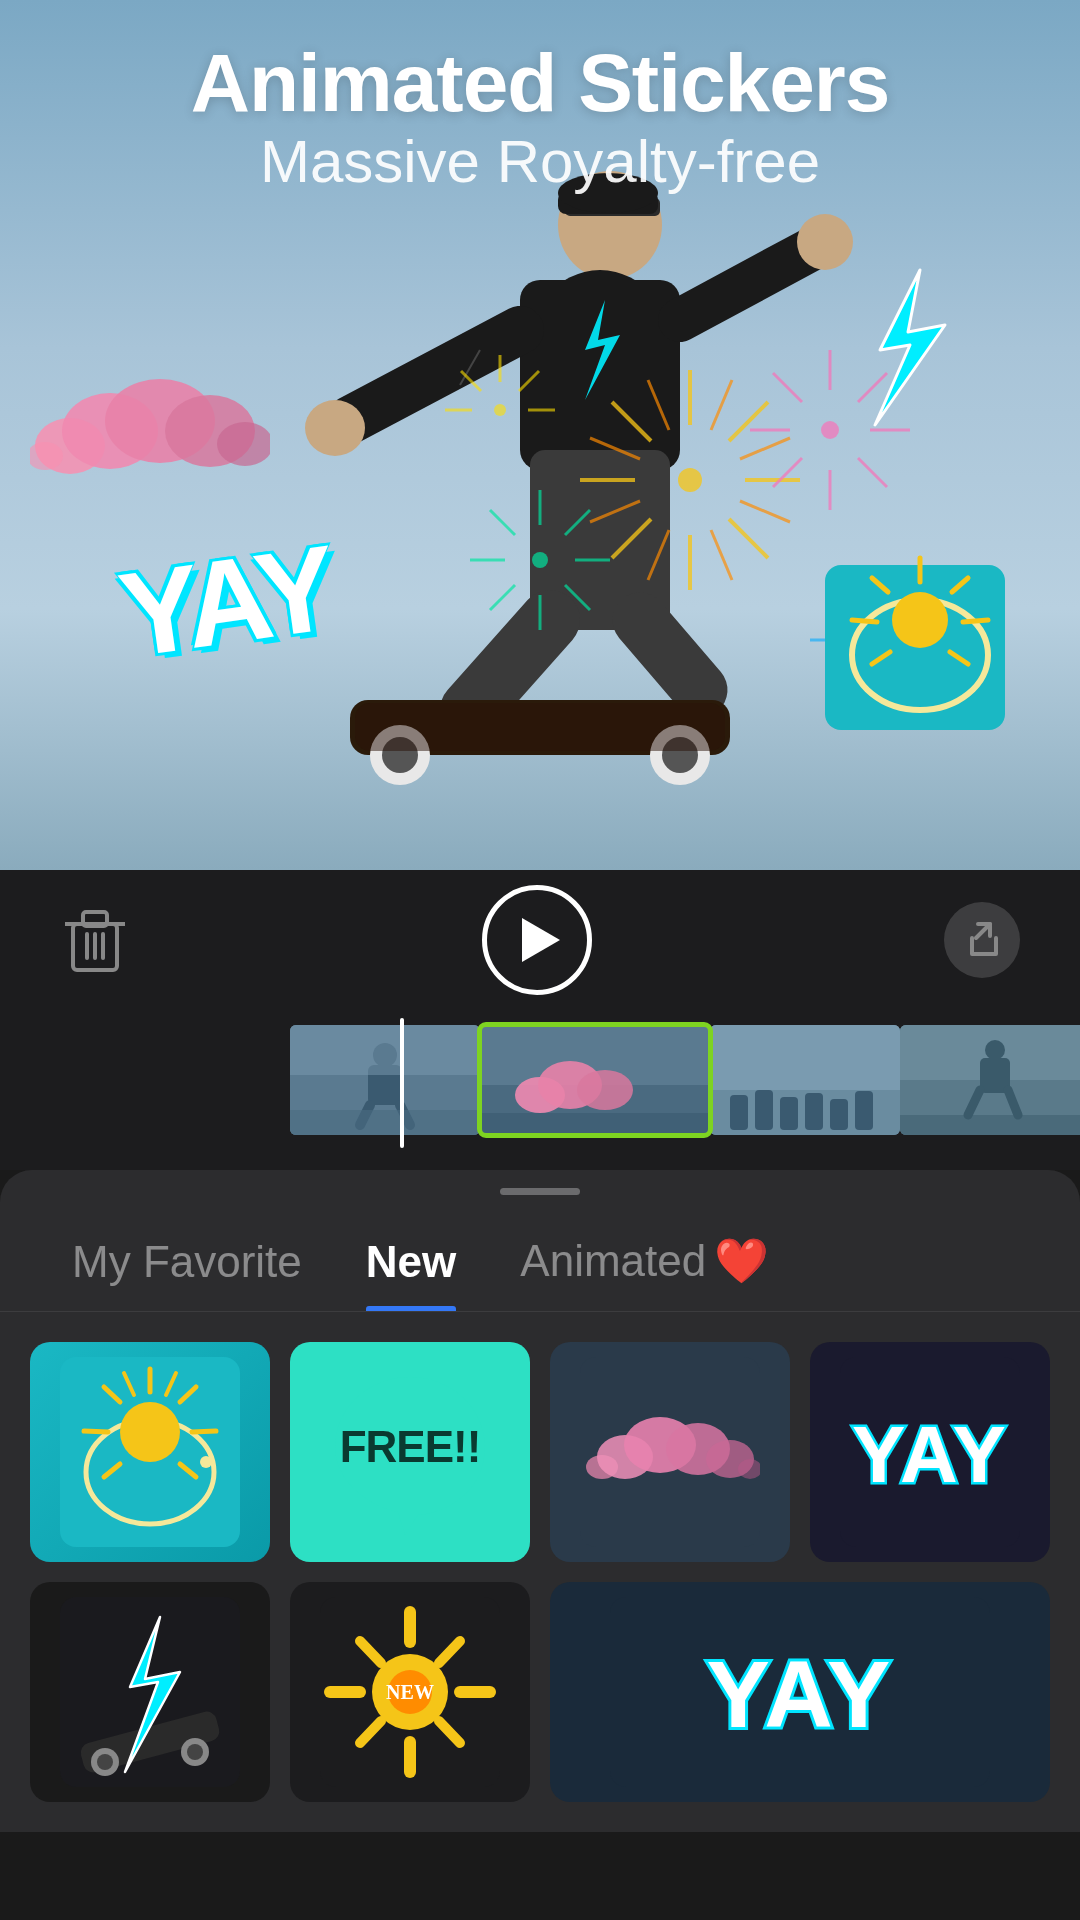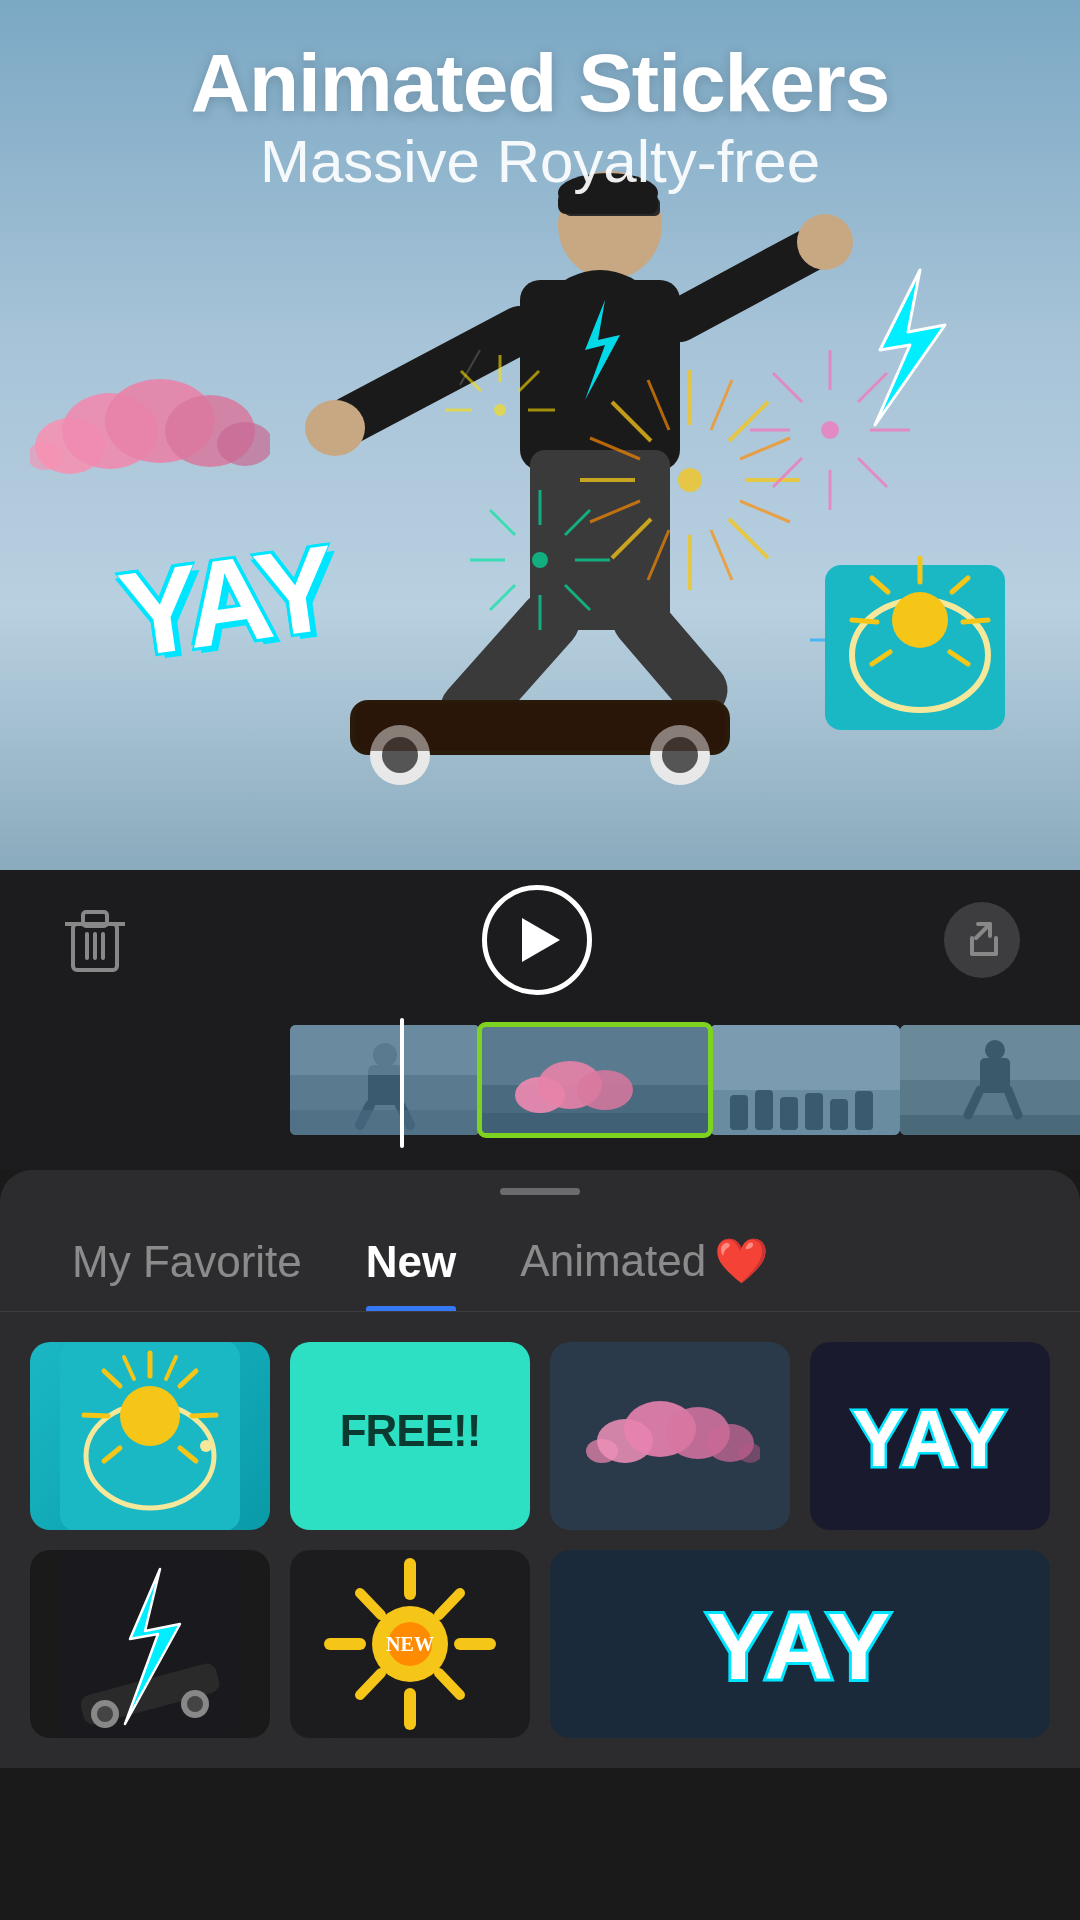--- a/index.html
+++ b/index.html
@@ -268,21 +268,21 @@
 
     
     .sticker-grid {
       display: grid;
       grid-template-columns: repeat(4, 1fr);
       gap: 20px;
       padding: 30px 30px;
     }
 
     .sticker-cell {
-      height: 188px;
+      height: 220px;
       border-radius: 20px;
       overflow: hidden;
       display: flex;
       align-items: center;
       justify-content: center;
       cursor: pointer;
       position: relative;
     }
 
     

